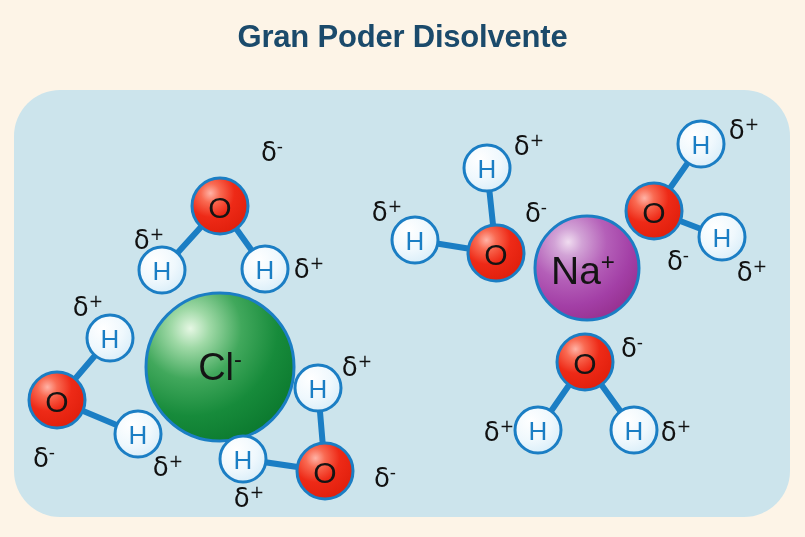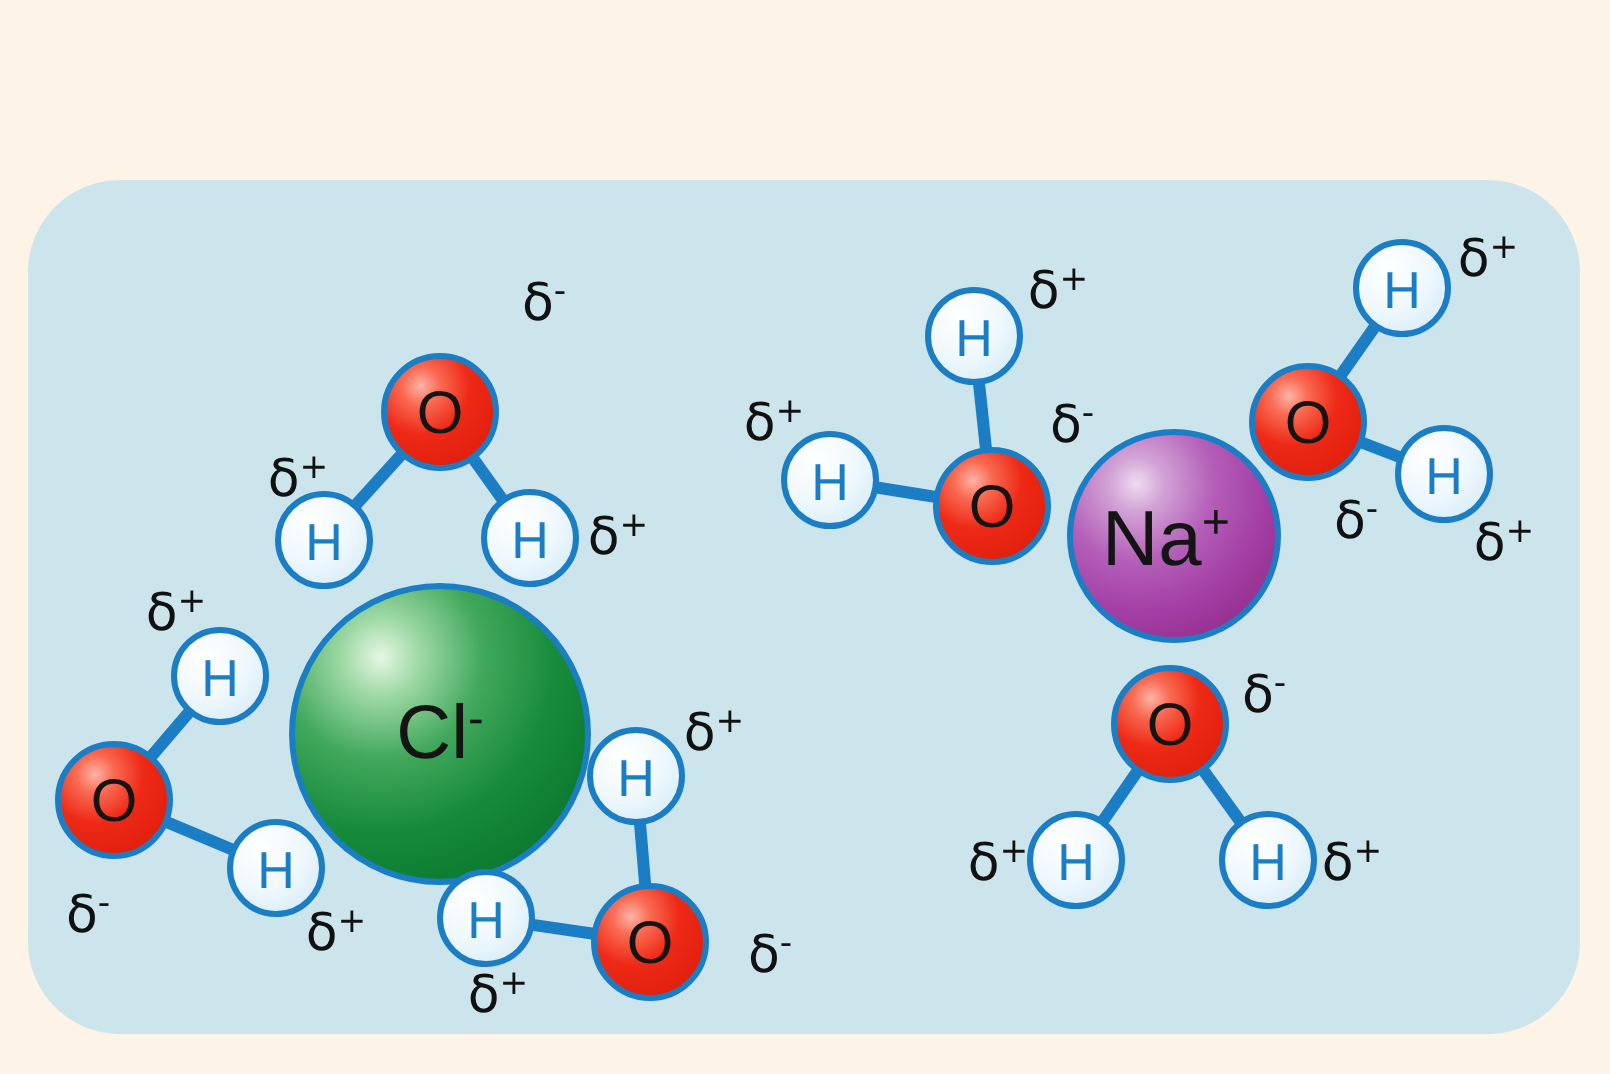--- a/index.html
+++ b/index.html
@@ -102,20 +102,21 @@
   .delta-sign {
     font-size: 0.66em;
     baseline-shift: 38%;
   }
 </style>
 </head>
 <body>
 
 <div id="stage">
 
+  <div id="title">Gran Poder Disolvente</div>
 
   <svg id="diagram" width="805" height="537" viewBox="0 0 805 537">
     <defs>
       <radialGradient id="gradO" cx="33%" cy="27%" r="78%">
         <stop offset="0%" stop-color="#ffb3a6"></stop>
         <stop offset="22%" stop-color="#f96a52"></stop>
         <stop offset="55%" stop-color="#ee2a17"></stop>
         <stop offset="100%" stop-color="#e01f0c"></stop>
       </radialGradient>
       <radialGradient id="gradH" cx="35%" cy="30%" r="80%">

